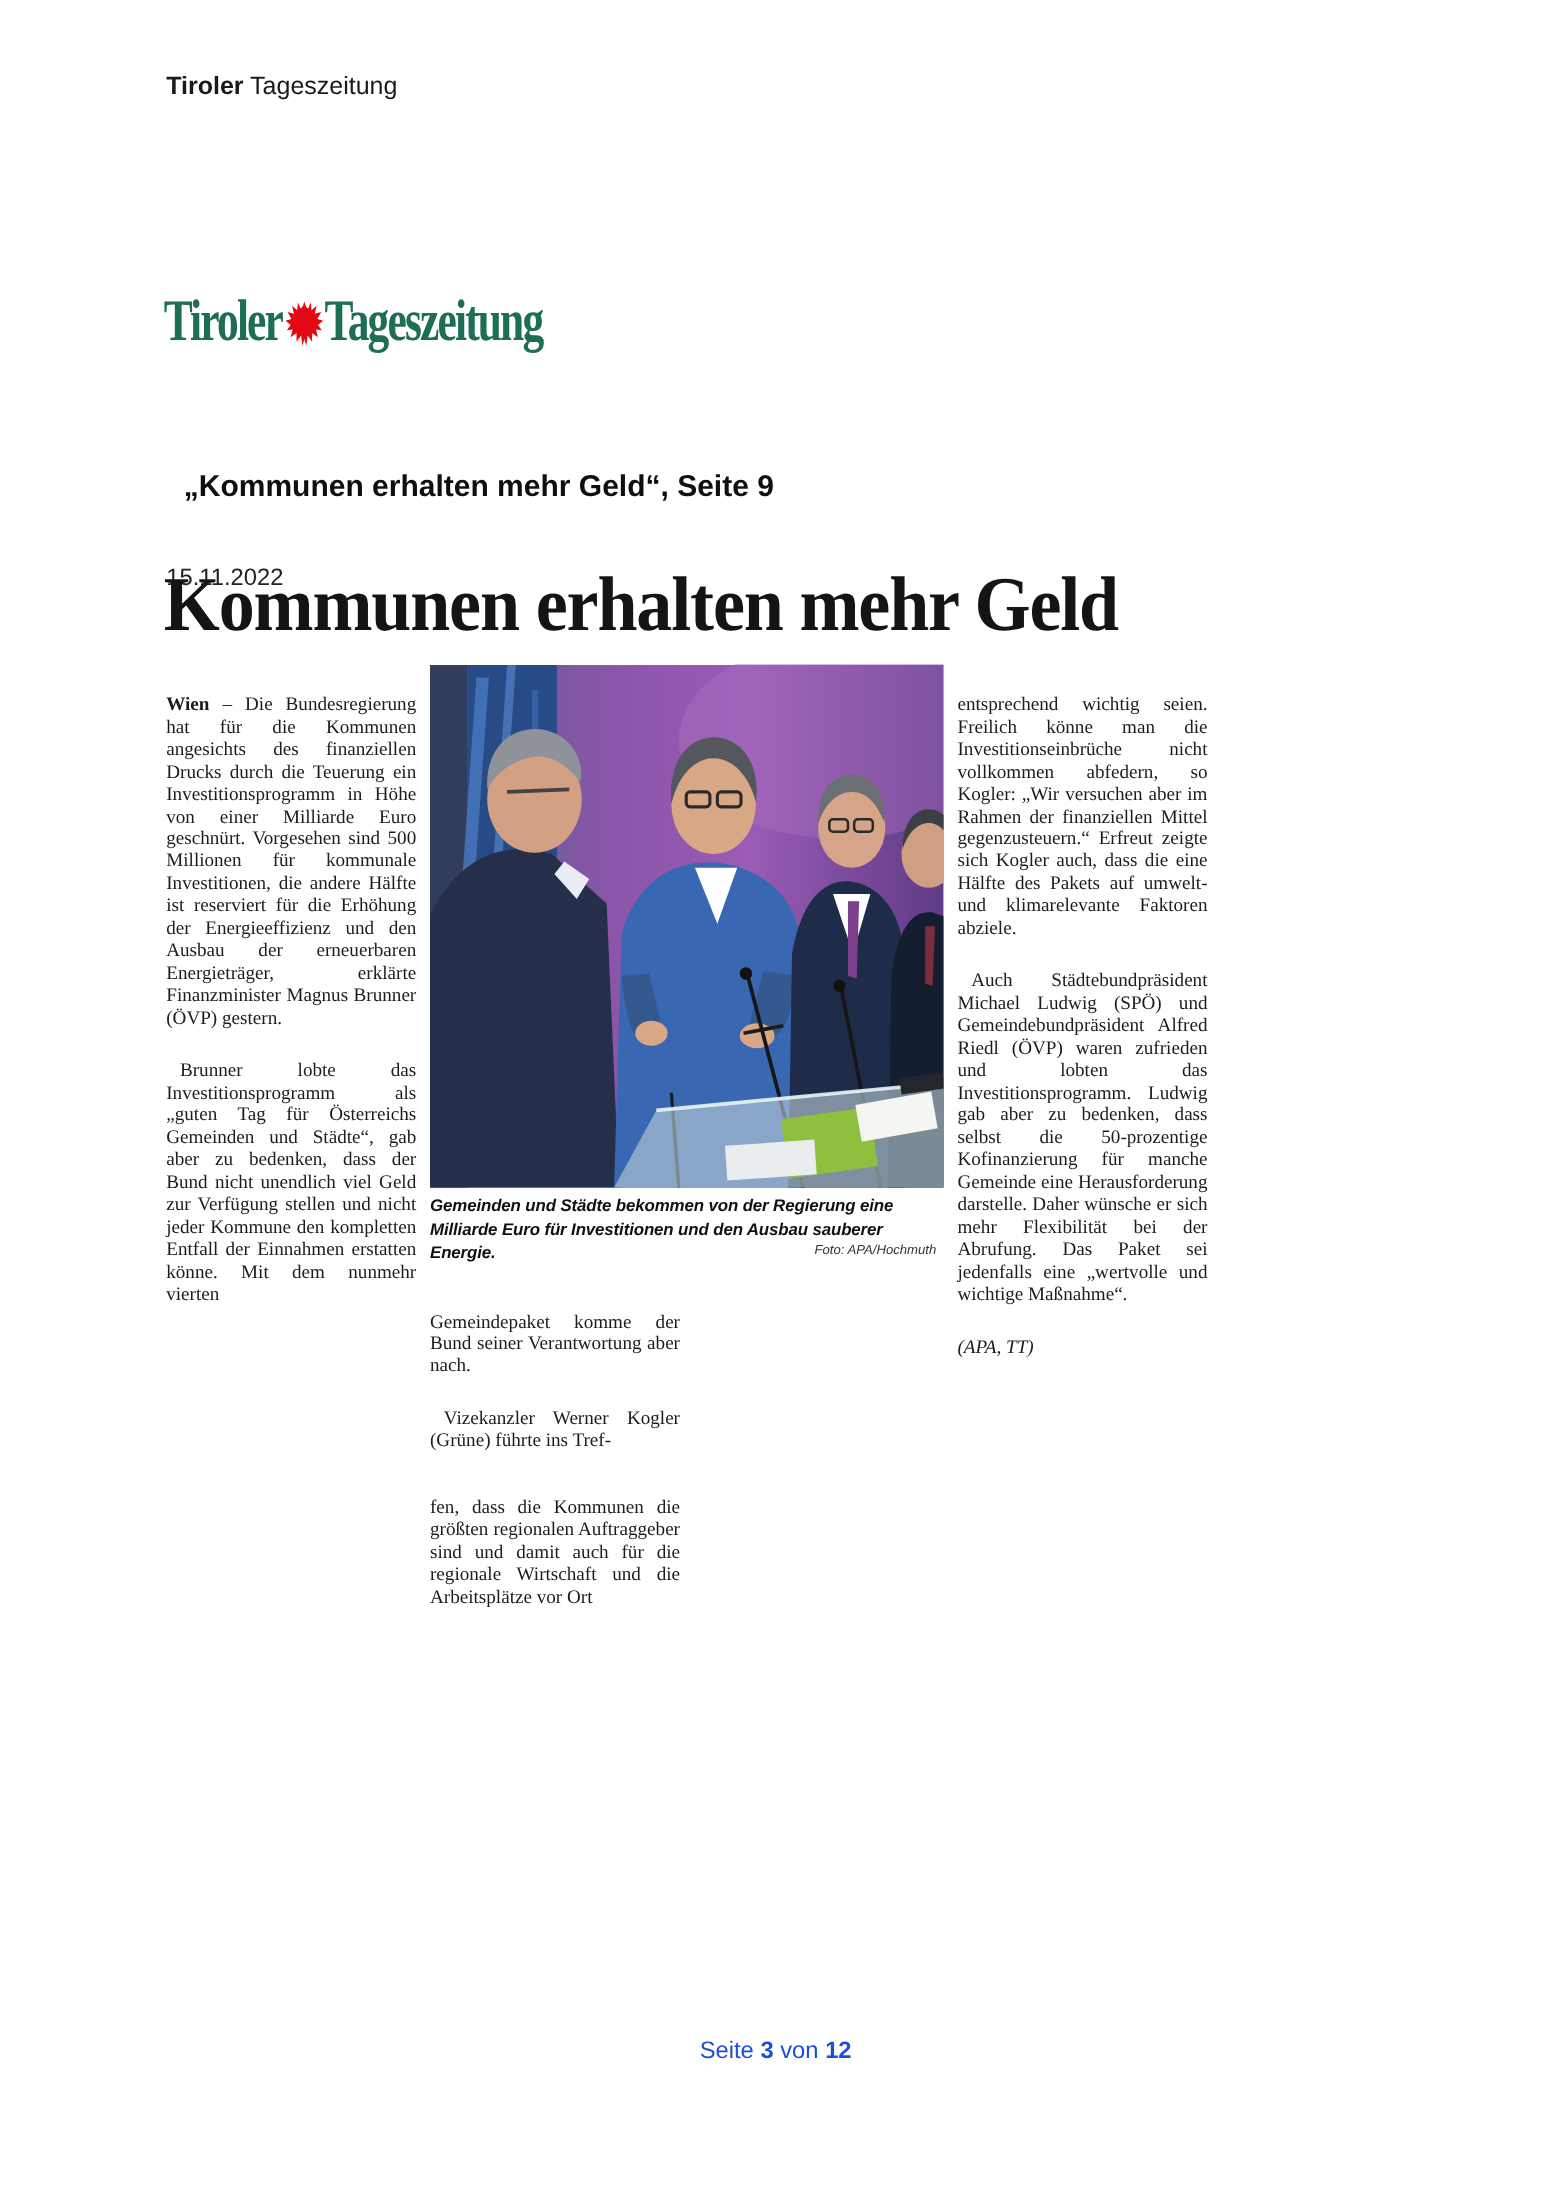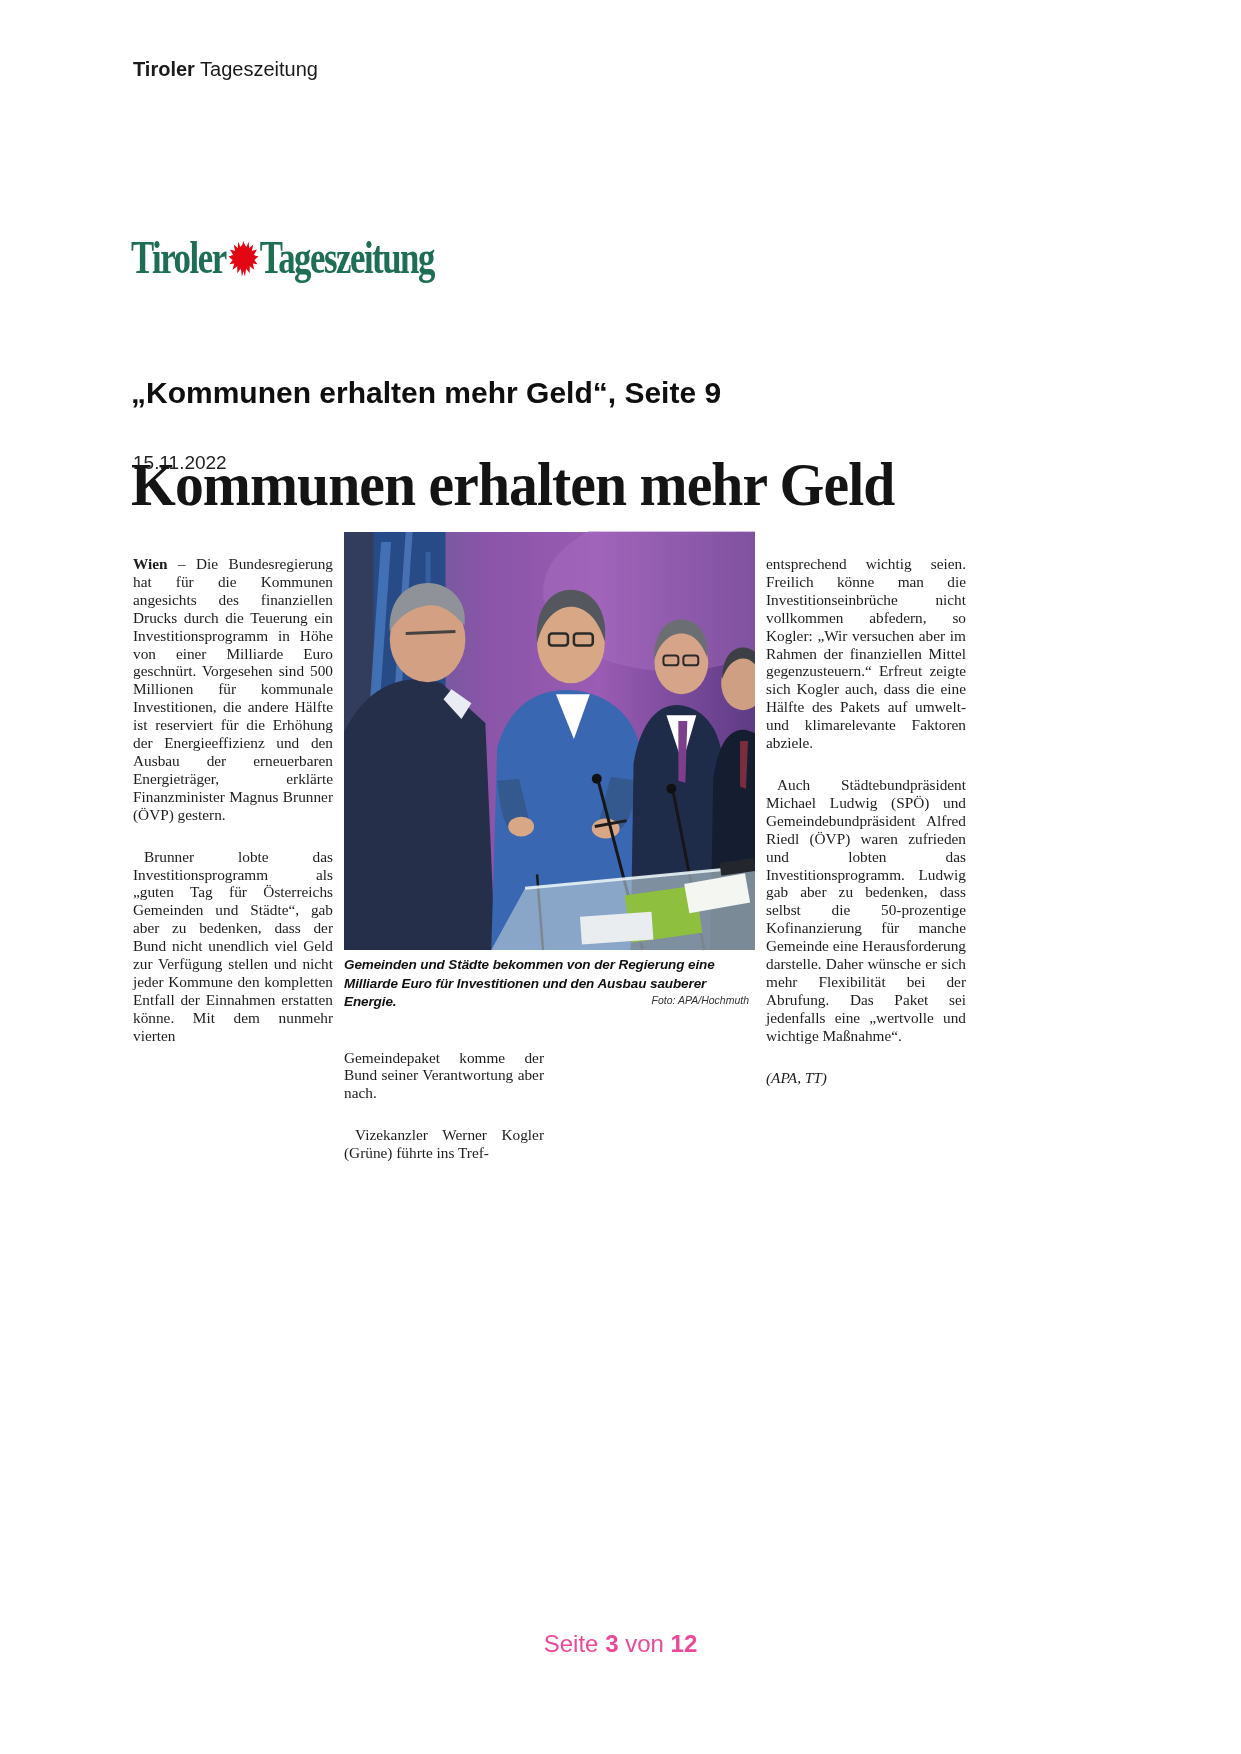--- a/index.html
+++ b/index.html
@@ -8,21 +8,21 @@
 
   .page { position:absolute; left:0; top:0; width:1241px; height:1754px; background:#fff; overflow:hidden; }
 
   .doc-header { position:absolute; left:133px; top:58px; font-family:"Liberation Sans",sans-serif; font-size:20px; color:#1a1a1a; }
   .doc-header .hb { font-weight:700; }
 
   .logo { position:absolute; left:131px; top:233px; display:flex; align-items:center; transform:scaleX(.74); transform-origin:left center; white-space:nowrap; }
   .logo .w { font-family:"Liberation Serif",serif; font-weight:700; font-size:47px; letter-spacing:-2px; color:#1d6e55; line-height:1; }
   .logo .eagle { width:42px; height:42px; margin:6px 1px 0 3px; flex:0 0 auto; }
 
-  .ref-headline { position:absolute; left:131px; top:376px; font-family:"Liberation Sans",sans-serif; font-weight:700; font-size:30px; color:#0f0f0f; }
+  .ref-headline { position:absolute; left:147px; top:376px; font-family:"Liberation Sans",sans-serif; font-weight:700; font-size:24px; color:#0f0f0f; }
   .ref-date { position:absolute; left:133px; top:408px; font-family:"Liberation Sans",sans-serif; font-size:19px; color:#222;margin-top:44px; }
 
   .article-title { position:absolute; left:131px; top:450px; width:845px; white-space:nowrap; }
   .article-title span { display:inline-block; transform:scaleX(.93); transform-origin:left center; font-family:"Liberation Serif",serif; font-weight:700; font-size:62px; letter-spacing:-1px; color:#141414; line-height:1.1; }
 
   .article-body { position:absolute; left:133px; top:531px; width:833px; display:flex; gap:11px; }
   .col { width:200px; flex:0 0 auto; }
   .mid { width:411px; flex:0 0 auto; }
   .article-body p { font-size:15.3px; line-height:17.9px; text-align:justify; hyphens:auto; -webkit-hyphens:auto; color:#1c1c1c;margin-top:24px; }
   .article-body p.indent { text-indent:11px; }
@@ -30,21 +30,21 @@
   .sign-off { font-style:italic; text-align:left; }
 
   .photo-frame { width:411px; height:420px; overflow:hidden; }
   .photo-frame svg { display:block; width:411px; height:420px; }
 
   .caption { position:relative; margin-top:5px; width:411px; font-family:"Liberation Sans",sans-serif; font-weight:700; font-size:13.5px; line-height:18.5px; letter-spacing:-.1px; color:#101010;font-style:italic; }
   .caption .credit { position:absolute; right:6px; bottom:2px; font-weight:400; font-size:10.5px; letter-spacing:0; color:#333; }
 
   .sub-cols { display:flex; gap:11px; margin-top:13px;flex-direction:column; }
 
-  .page-footer { position:absolute; left:0; top:1630px; width:1241px; text-align:center; font-family:"Liberation Sans",sans-serif; font-size:24px; color:#ec4899; }
+  .page-footer { position:absolute; left:0; top:1630px; width:1241px; text-align:center; font-family:"Liberation Sans",sans-serif; font-size:19px; color:#1d4ed8; }
   .page-footer .fb { font-weight:700; }
 </style>
 </head>
 <body>
 
 <div class="page">
 
   <div class="doc-header"><span class="hb">Tiroler</span><span> Tageszeitung</span></div>
 
   <div class="logo">
@@ -142,20 +142,23 @@
       </div>
       <div class="caption">
         <span>Gemeinden und Städte bekommen von der Regierung eine Milliarde Euro für Investitionen und den Ausbau sauberer Energie.</span>
         <span class="credit">Foto: APA/Hochmuth</span>
       </div>
       <div class="sub-cols">
         <div class="col">
           <p>Gemeindepaket komme der Bund seiner Verantwortung aber nach.</p>
           <p class="indent">Vizekanzler Werner Kogler (Grüne) führte ins Tref-</p>
         </div>
+        <div class="col">
+          <p>fen, dass die Kommunen die größten regionalen Auftraggeber sind und damit auch für die regionale Wirtschaft und die Arbeitsplätze vor Ort</p>
+        </div>
       </div>
     </div>
 
     <div class="col">
       <p>entsprechend wichtig seien. Freilich könne man die Investitionseinbrüche nicht vollkommen abfedern, so Kogler: „Wir versuchen aber im Rahmen der finanziellen Mittel gegenzusteuern.“ Erfreut zeigte sich Kogler auch, dass die eine Hälfte des Pakets auf umwelt- und klimarelevante Faktoren abziele.</p>
       <p class="indent">Auch Städtebundpräsident Michael Ludwig (SPÖ) und Gemeindebundpräsident Alfred Riedl (ÖVP) waren zufrieden und lobten das Investitionsprogramm. Ludwig gab aber zu bedenken, dass selbst die 50-prozentige Kofinanzierung für manche Gemeinde eine Herausforderung darstelle. Daher wünsche er sich mehr Flexibilität bei der Abrufung. Das Paket sei jedenfalls eine „wertvolle und wichtige Maßnahme“.</p>
       <p class="sign-off">(APA, TT)</p>
     </div>
 
   </div>

